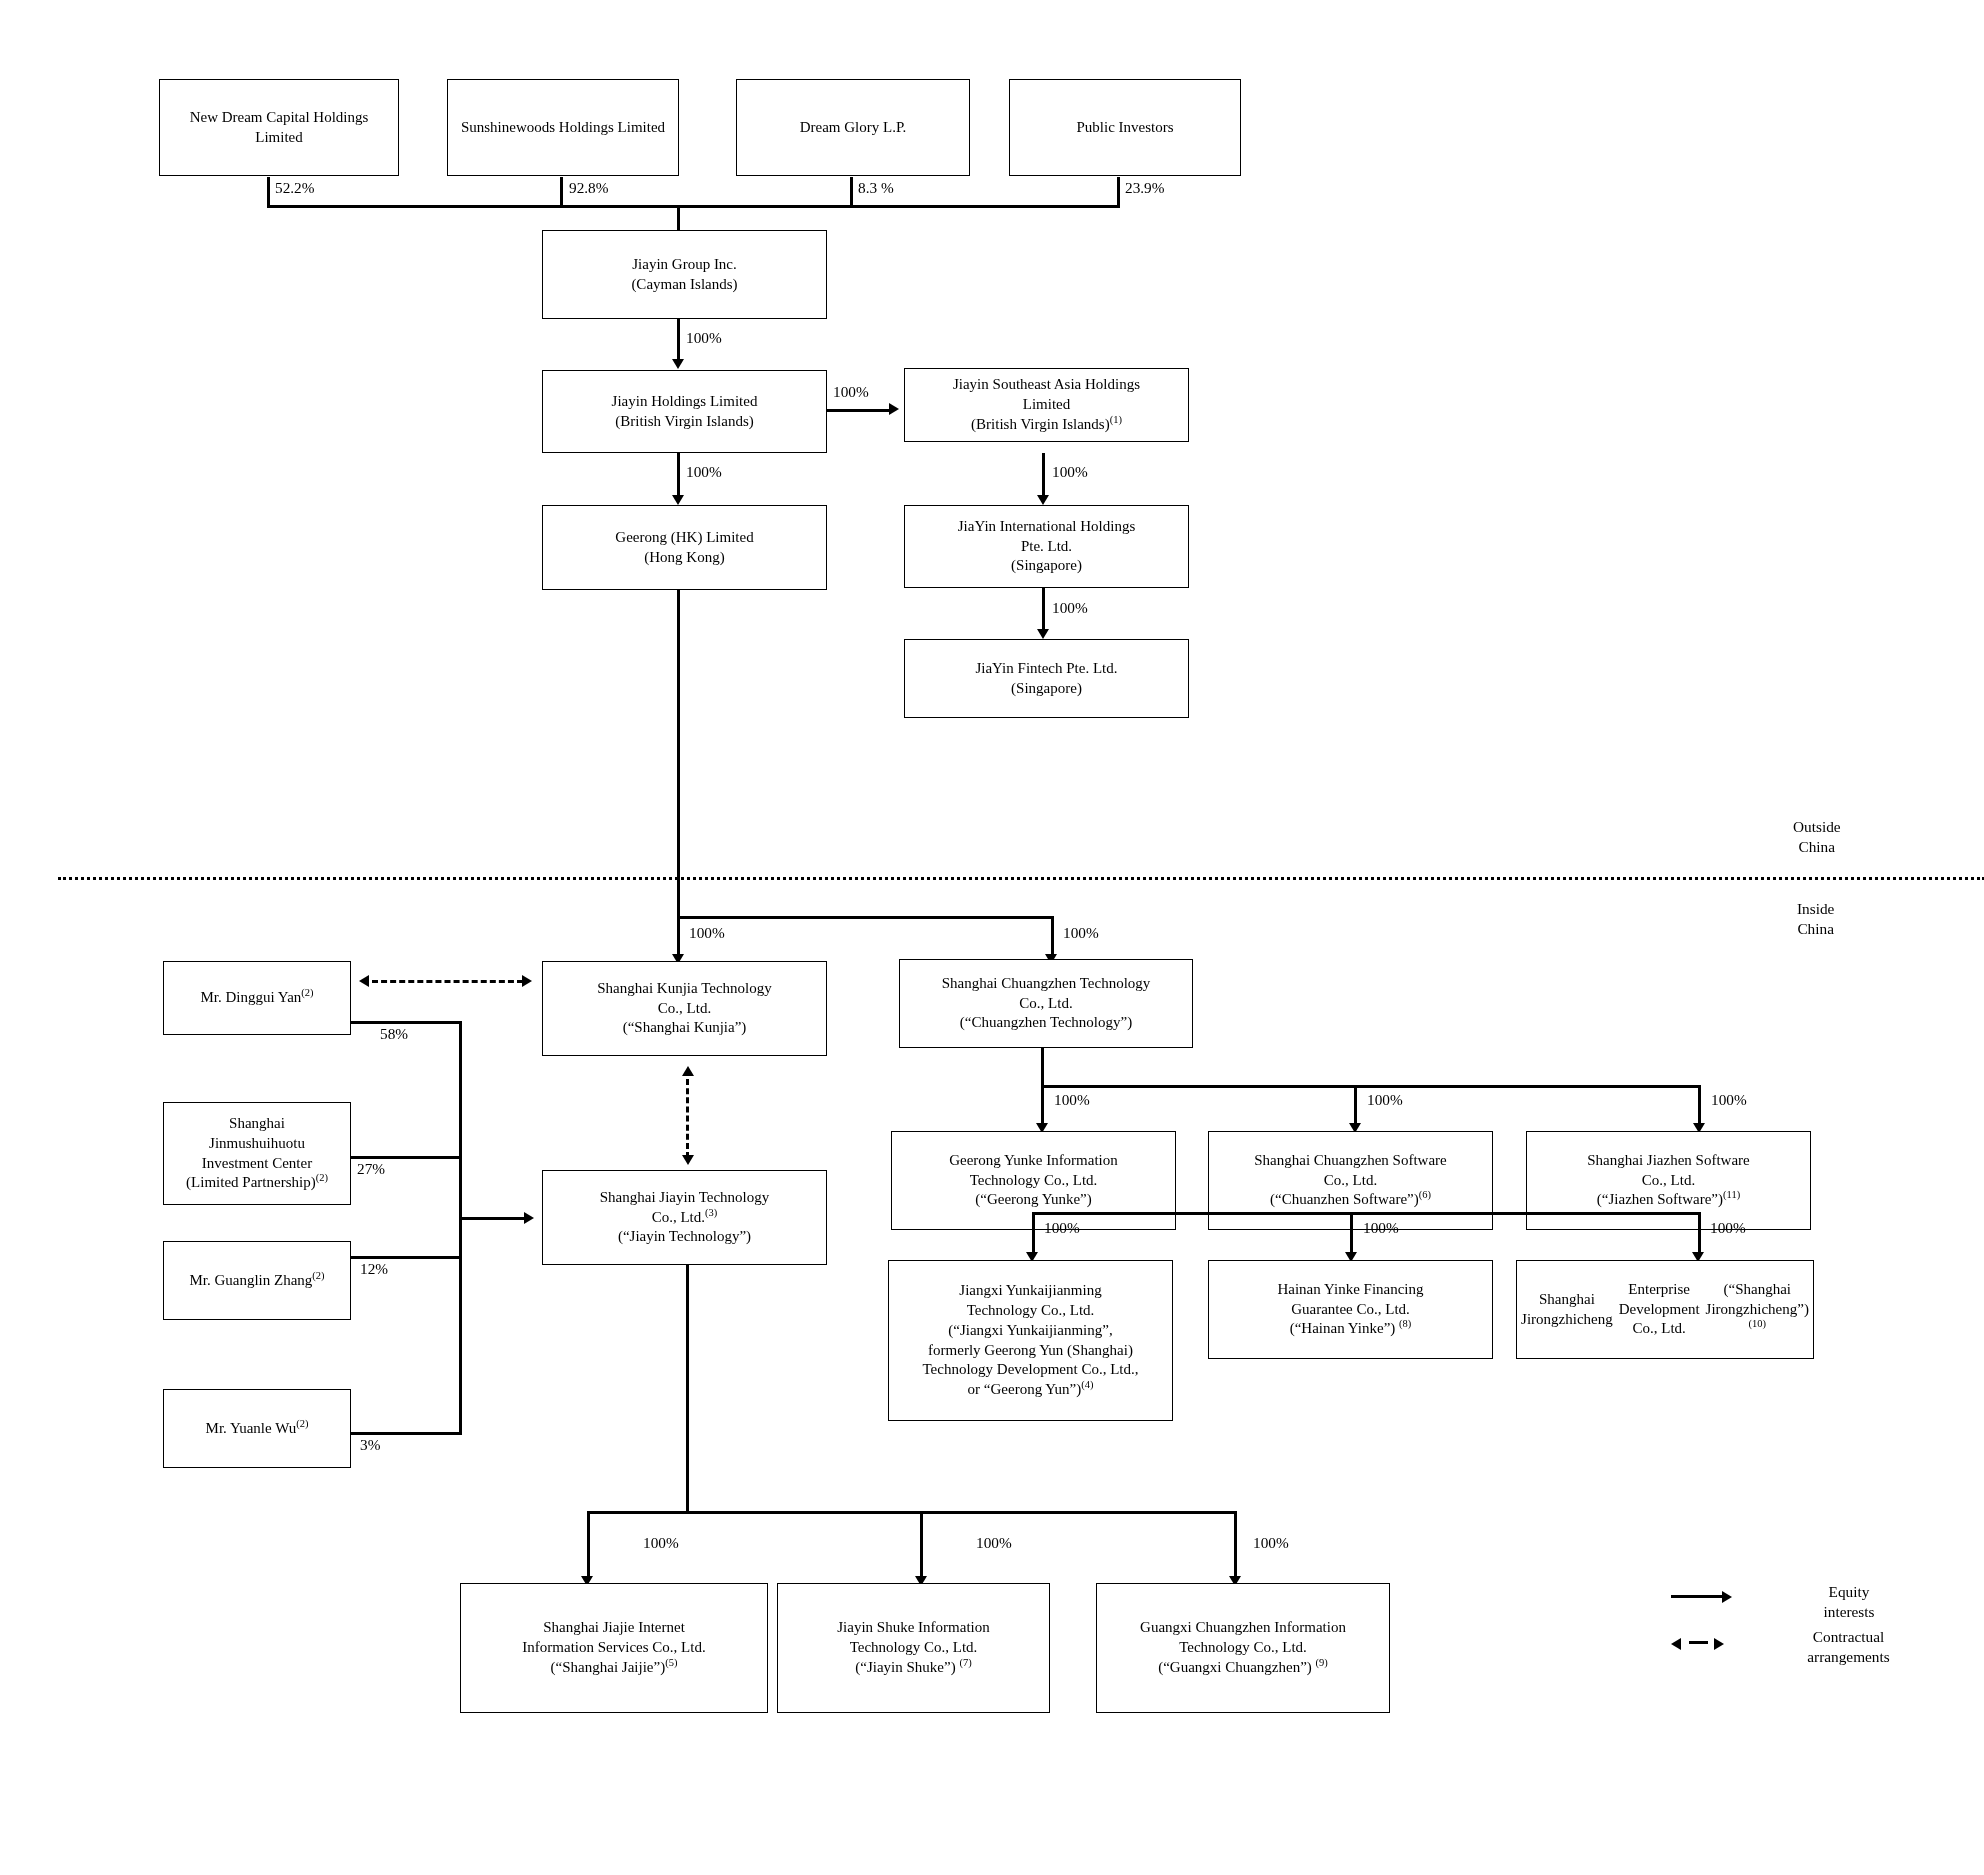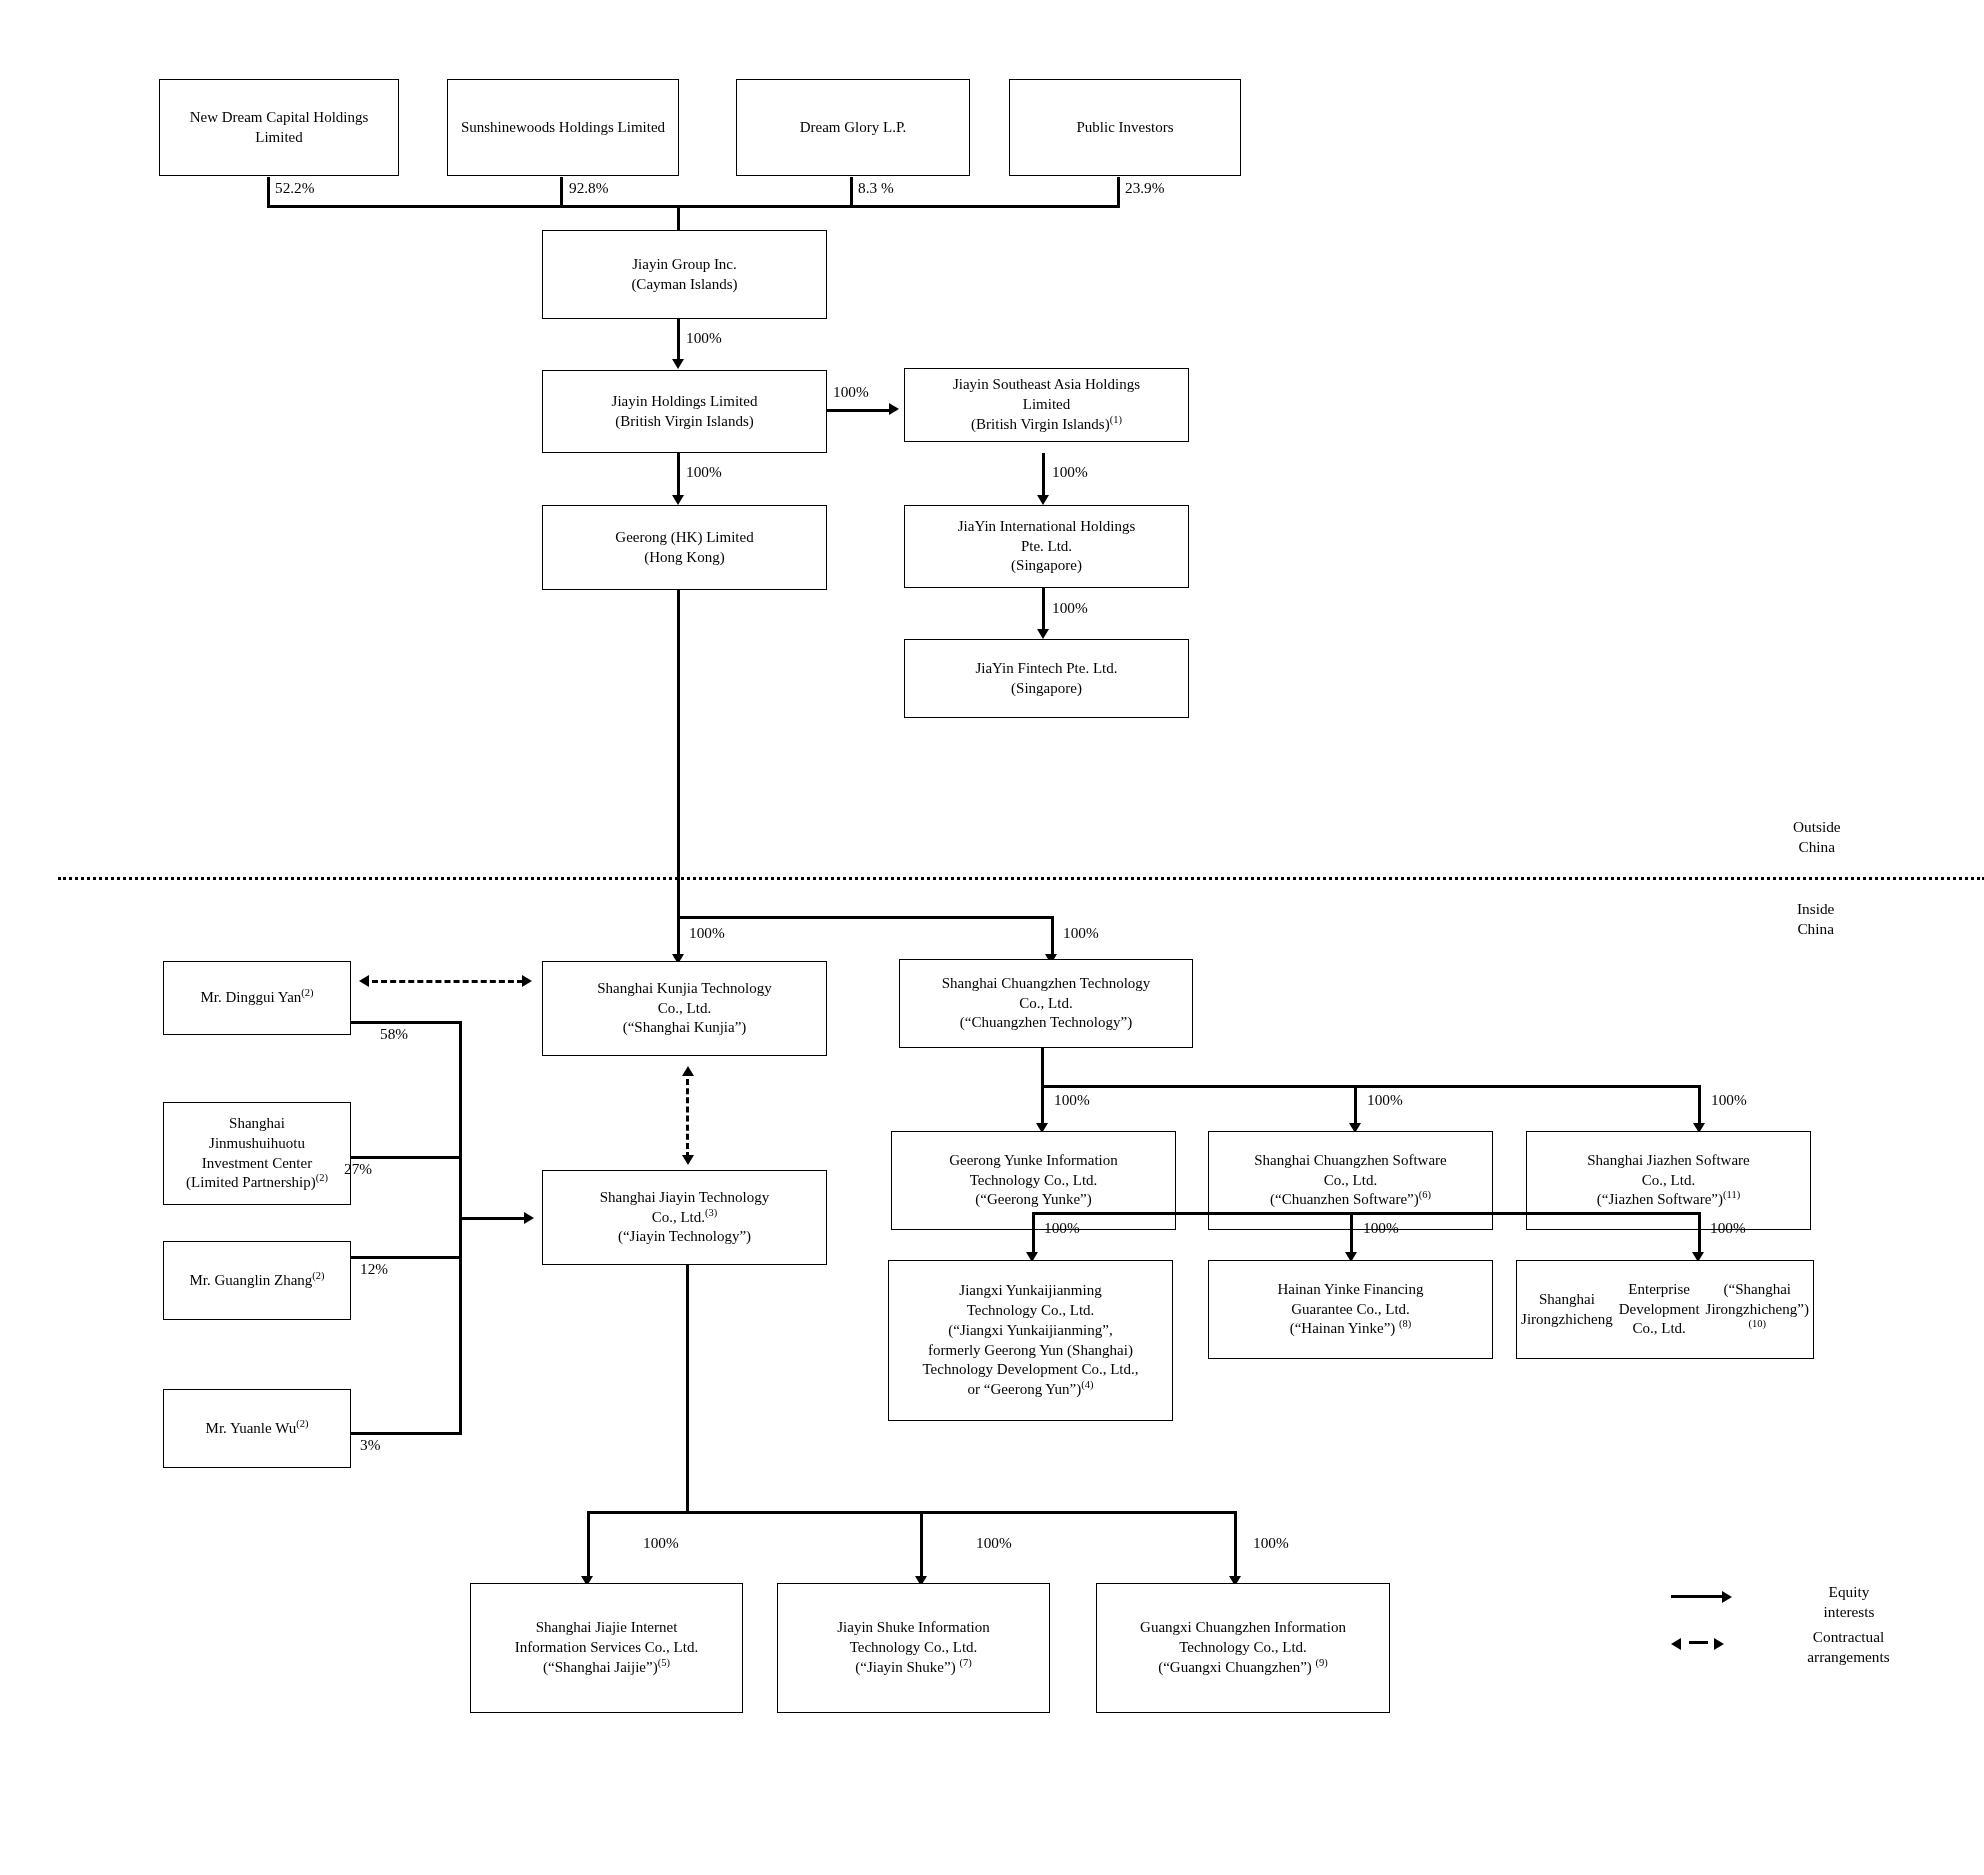--- a/index.html
+++ b/index.html
@@ -248,21 +248,21 @@
   <div class="box f36" style="left:163px; top:1389px; width:188px; height:79px;">
     <span><span>Mr. Yuanle Wu</span><sup>(2)</sup></span>
   </div>
 
   <div class="hline" style="left:350px; top:1021px; width:112px;"></div>
   <div class="hline" style="left:350px; top:1156px; width:112px;"></div>
   <div class="hline" style="left:350px; top:1256px; width:112px;"></div>
   <div class="hline" style="left:350px; top:1432px; width:112px;"></div>
 
   <div class="pct" style="left:360px; top:1025px;margin-left:20px;">58%</div>
-  <div class="pct" style="left:344px; top:1160px;">27%</div>
+  <div class="pct" style="left:357px; top:1160px;">27%</div>
   <div class="pct" style="left:360px; top:1260px;">12%</div>
   <div class="pct" style="left:360px; top:1436px;">3%</div>
 
   <div class="vline" style="left:459px; top:1021px; height:414px;"></div>
 
   <div class="hline" style="left:459px; top:1217px; width:68px;"></div>
   <div class="arrowright" style="left:524px; top:1212px;"></div>
 
   <div class="box f36" style="left:542px; top:1170px; width:285px; height:95px; flex-direction:column;">
     <span class="t">Shanghai Jiayin Technology</span>
@@ -355,21 +355,21 @@
   <div class="pct" style="left:643px; top:1534px;">100%</div>
 
   <div class="vline" style="left:920px; top:1511px; height:68px;"></div>
   <div class="arrowdown" style="left:915px; top:1576px;"></div>
   <div class="pct" style="left:976px; top:1534px;">100%</div>
 
   <div class="vline" style="left:1234px; top:1511px; height:68px;"></div>
   <div class="arrowdown" style="left:1229px; top:1576px;"></div>
   <div class="pct" style="left:1253px; top:1534px;">100%</div>
 
-  <div class="box f36" style="left:470px; top:1583px; width:273px; height:130px; flex-direction:column;">
+  <div class="box f36" style="left:460px; top:1583px; width:308px; height:130px; flex-direction:column;">
     <span class="t">Shanghai Jiajie Internet</span>
     <span class="t">Information Services Co., Ltd.</span>
     <span class="t"><span>(“Shanghai Jaijie”)</span><sup>(5)</sup></span>
   </div>
 
   <div class="box f36" style="left:777px; top:1583px; width:273px; height:130px; flex-direction:column;">
     <span class="t">Jiayin Shuke Information</span>
     <span class="t">Technology Co., Ltd.</span>
     <span class="t"><span>(“Jiayin Shuke”) </span><sup>(7)</sup></span>
   </div>

